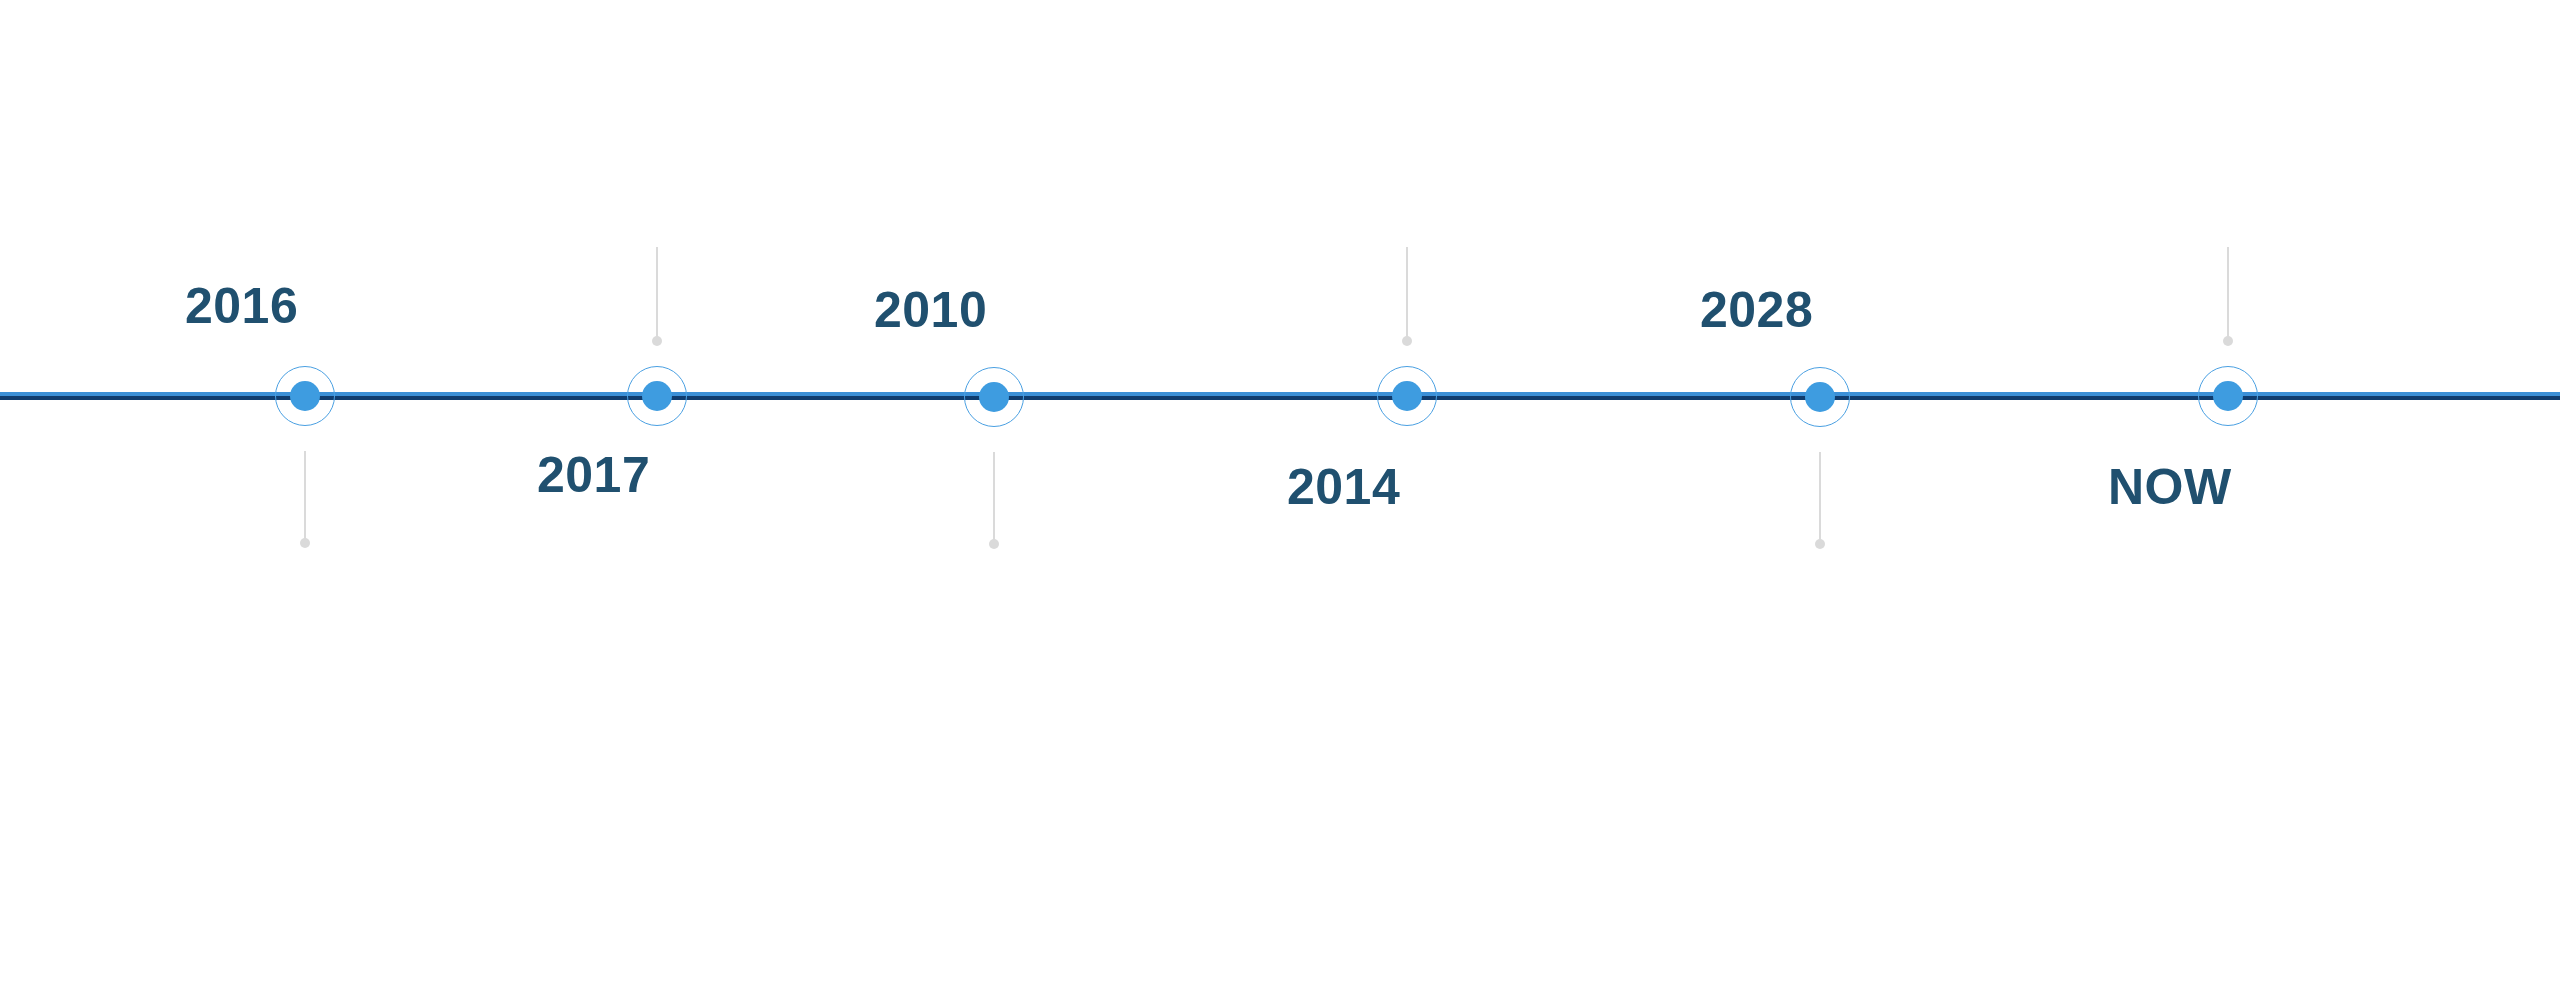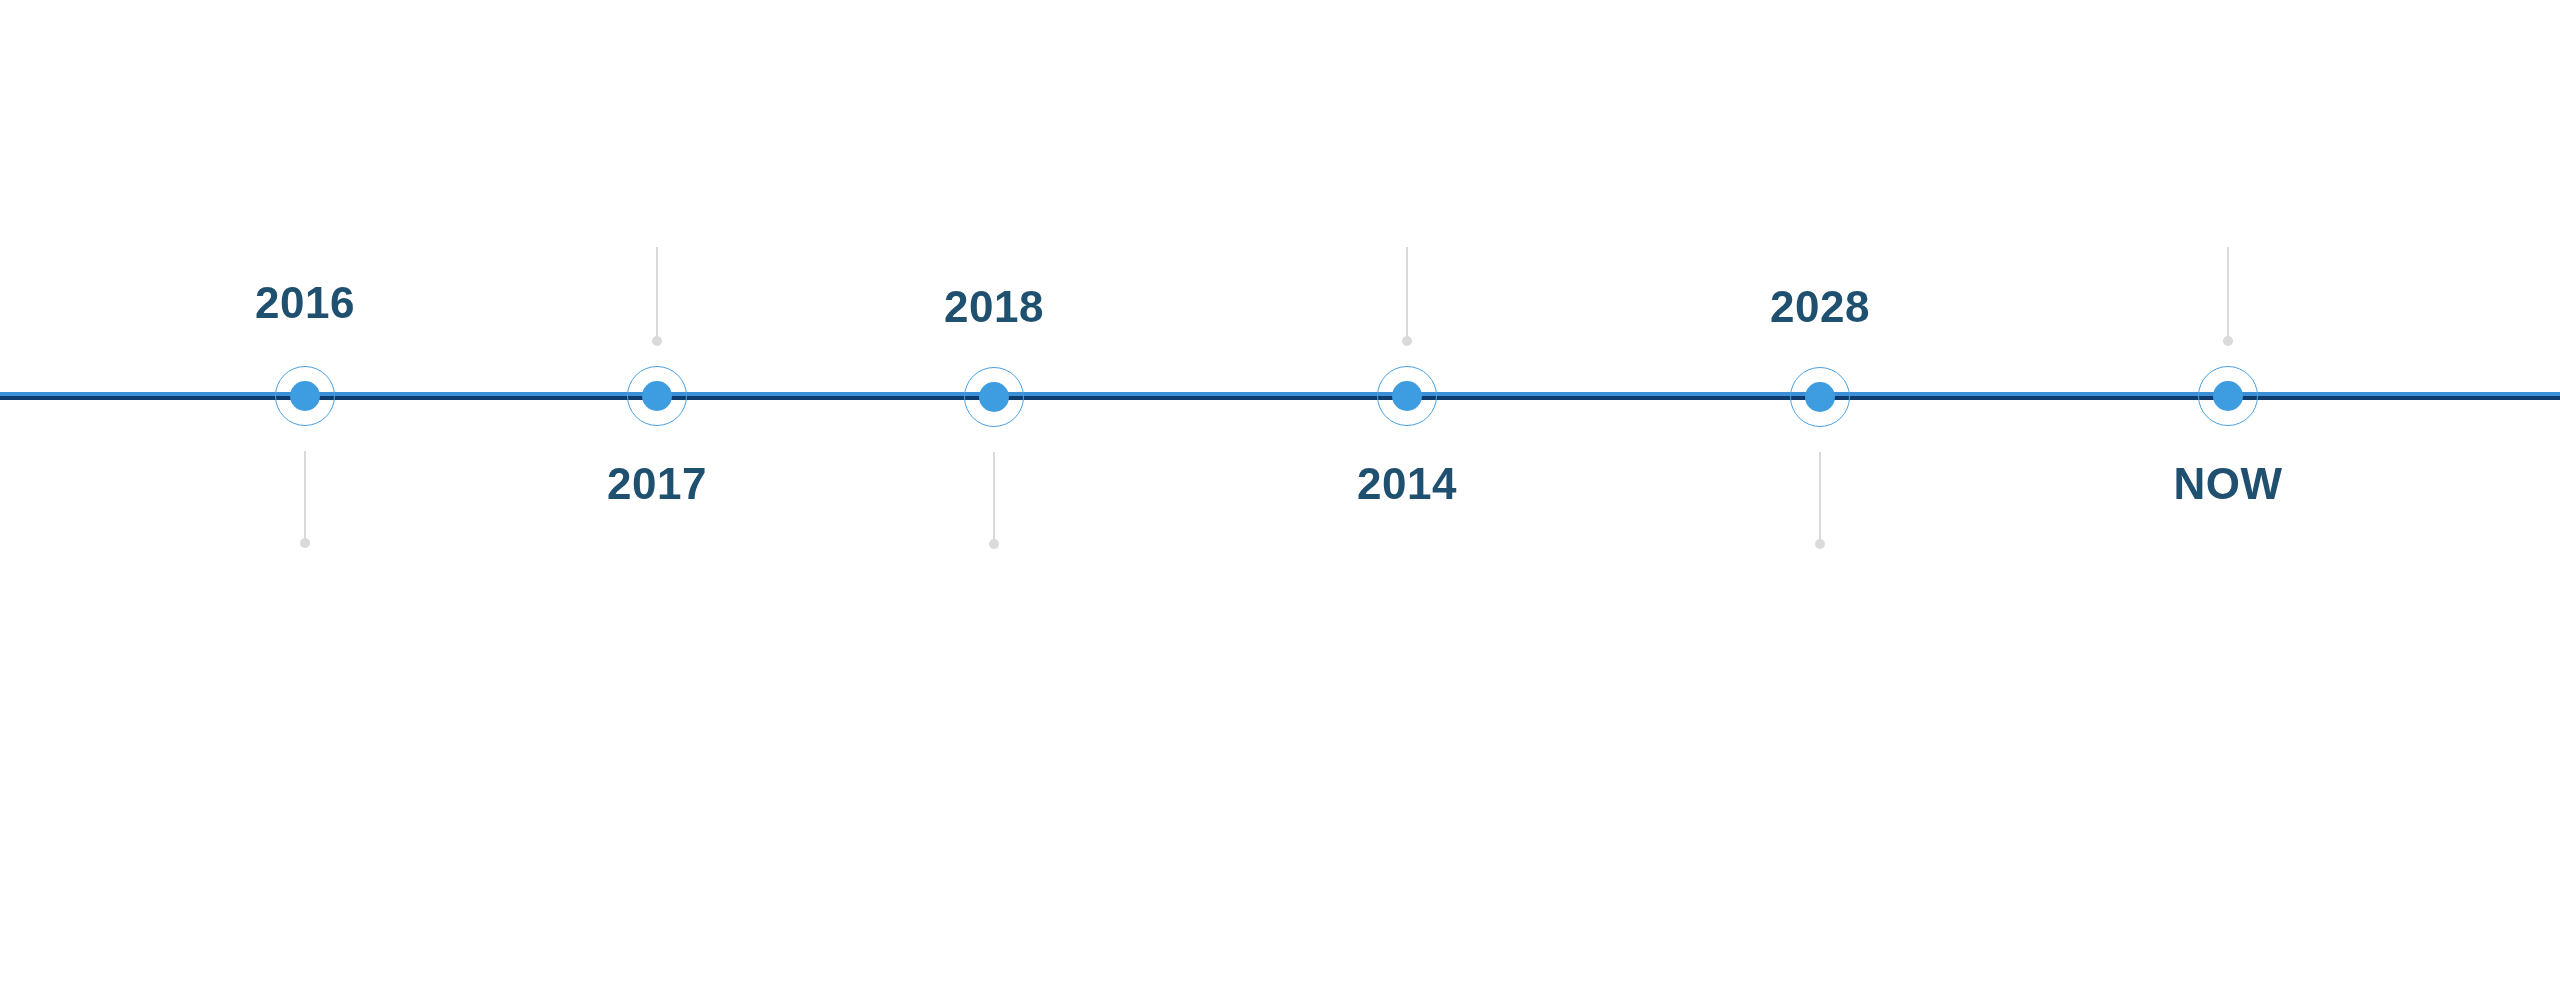--- a/index.html
+++ b/index.html
@@ -6,22 +6,22 @@
     body { width: 2560px; height: 996px; position: relative; overflow: hidden;
            font-family: "Liberation Sans", "DejaVu Sans", sans-serif; }
     .line { position: absolute; left: 0; width: 2560px; top: 392px; height: 8px; }
     .line .top { position: absolute; left: 0; right: 0; top: 0; height: 4px; background: #3b8fd6; }
     .line .bot { position: absolute; left: 0; right: 0; top: 4px; height: 4px; background: #0f3c6e; }
     .node { position: absolute; width: 0; height: 0; top: 396px; }
     .ring { position: absolute; width: 58px; height: 58px; left: -30px; top: -30px;
             border: 1.5px solid #4aa0e2; border-radius: 50%; box-sizing: content-box; }
     .dot { position: absolute; width: 30px; height: 30px; left: -15px; top: -15px;
            border-radius: 50%; background: #3e9ce0; }
-    .label { position: absolute; width: 240px; left: -120px; text-align: center;
-             font-weight: 700; font-size: 44px; color: #20506f; letter-spacing: 0.5px; line-height: 1; }
+    .label { position: absolute; width: 240px; left: -120px; 
+             font-weight: 700; font-size: 50px; color: #20506f; letter-spacing: 0.5px; line-height: 1; }
     .label.above { top: -115px; }
     .label.below { top: 66px; }
     .conn { position: absolute; left: -1px; width: 2px; background: #dadada; }
     .conn.below { top: 55px; height: 92px; }
     .conn.above { top: -149px; height: 94px; }
     .conn-dot { position: absolute; width: 10px; height: 10px; left: -5px; border-radius: 50%; background: #dadada; }
     .conn-dot.below { top: 142px; }
     .conn-dot.above { top: -60px; }
   </style>
 </head>
@@ -36,29 +36,29 @@
   <div class="ring"></div>
   <div class="dot"></div>
   <div class="label above">2016</div>
   <div class="conn below"></div>
   <div class="conn-dot below"></div>
 </div>
 
 <div class="node" style="left:657px">
   <div class="ring"></div>
   <div class="dot"></div>
-  <div class="label below" style="top:66px">2017</div>
+  <div class="label below" style="top:54px">2017</div>
   <div class="conn above"></div>
   <div class="conn-dot above"></div>
 </div>
 
 <div class="node" style="left:994px; top:397px">
   <div class="ring"></div>
   <div class="dot"></div>
-  <div class="label above" style="top:-112px">2018</div>
+  <div class="label above" style="top:-112px">2010</div>
   <div class="conn below"></div>
   <div class="conn-dot below"></div>
 </div>
 
 <div class="node" style="left:1407px">
   <div class="ring"></div>
   <div class="dot"></div>
   <div class="label below">2014</div>
   <div class="conn above"></div>
   <div class="conn-dot above"></div>

